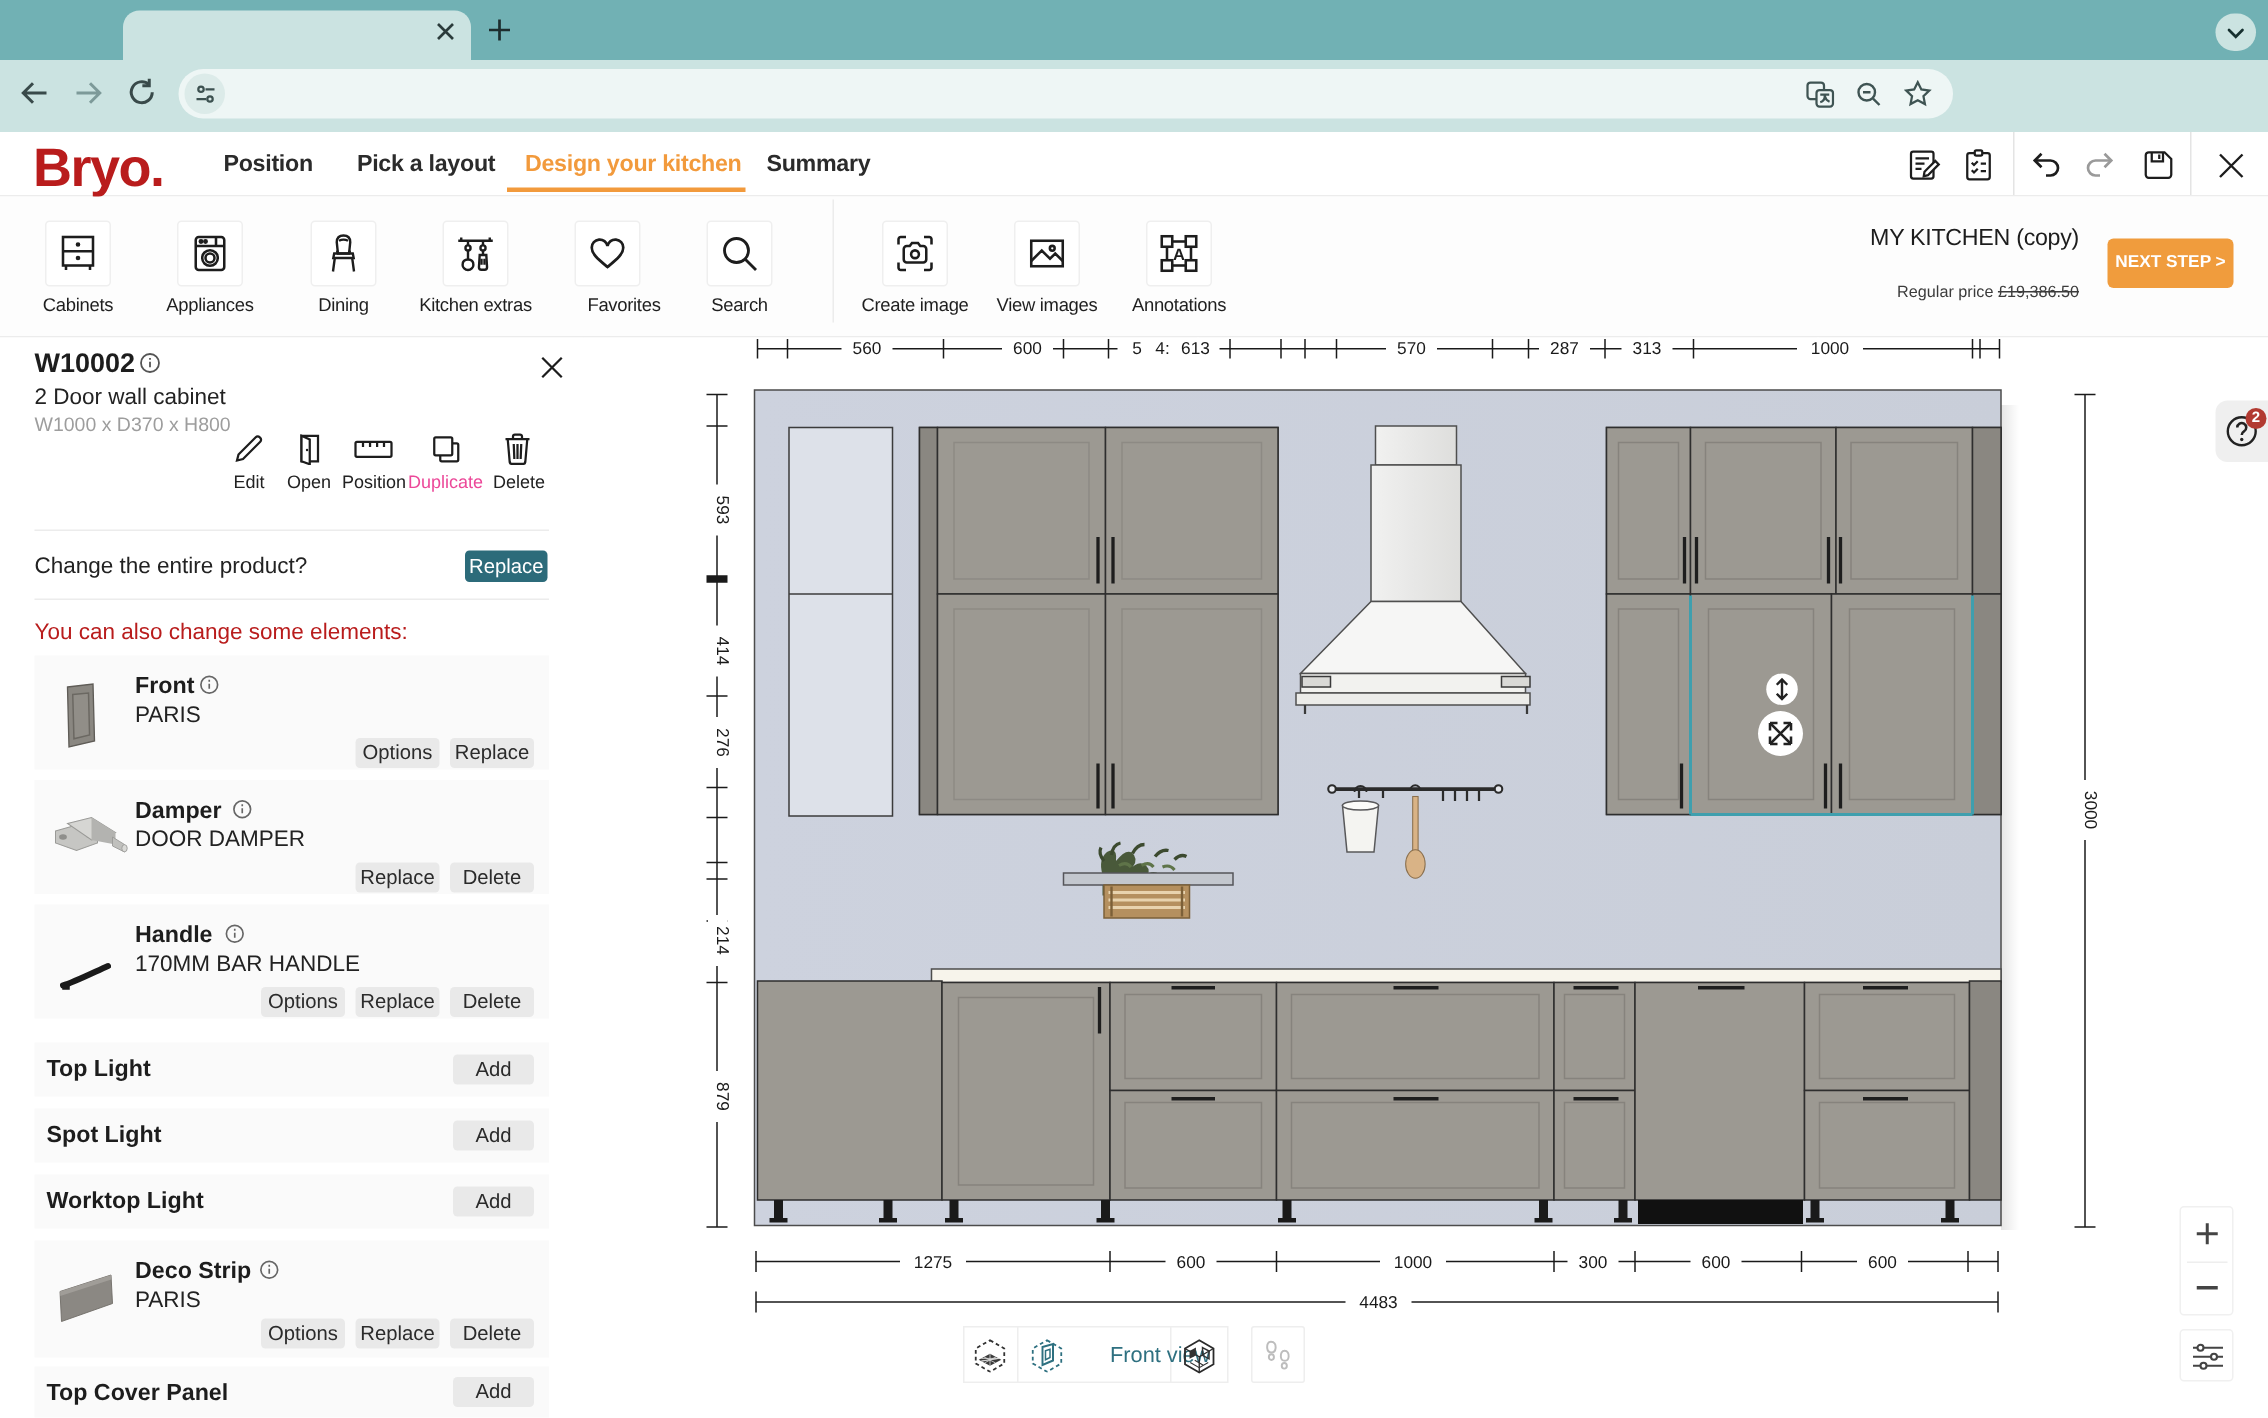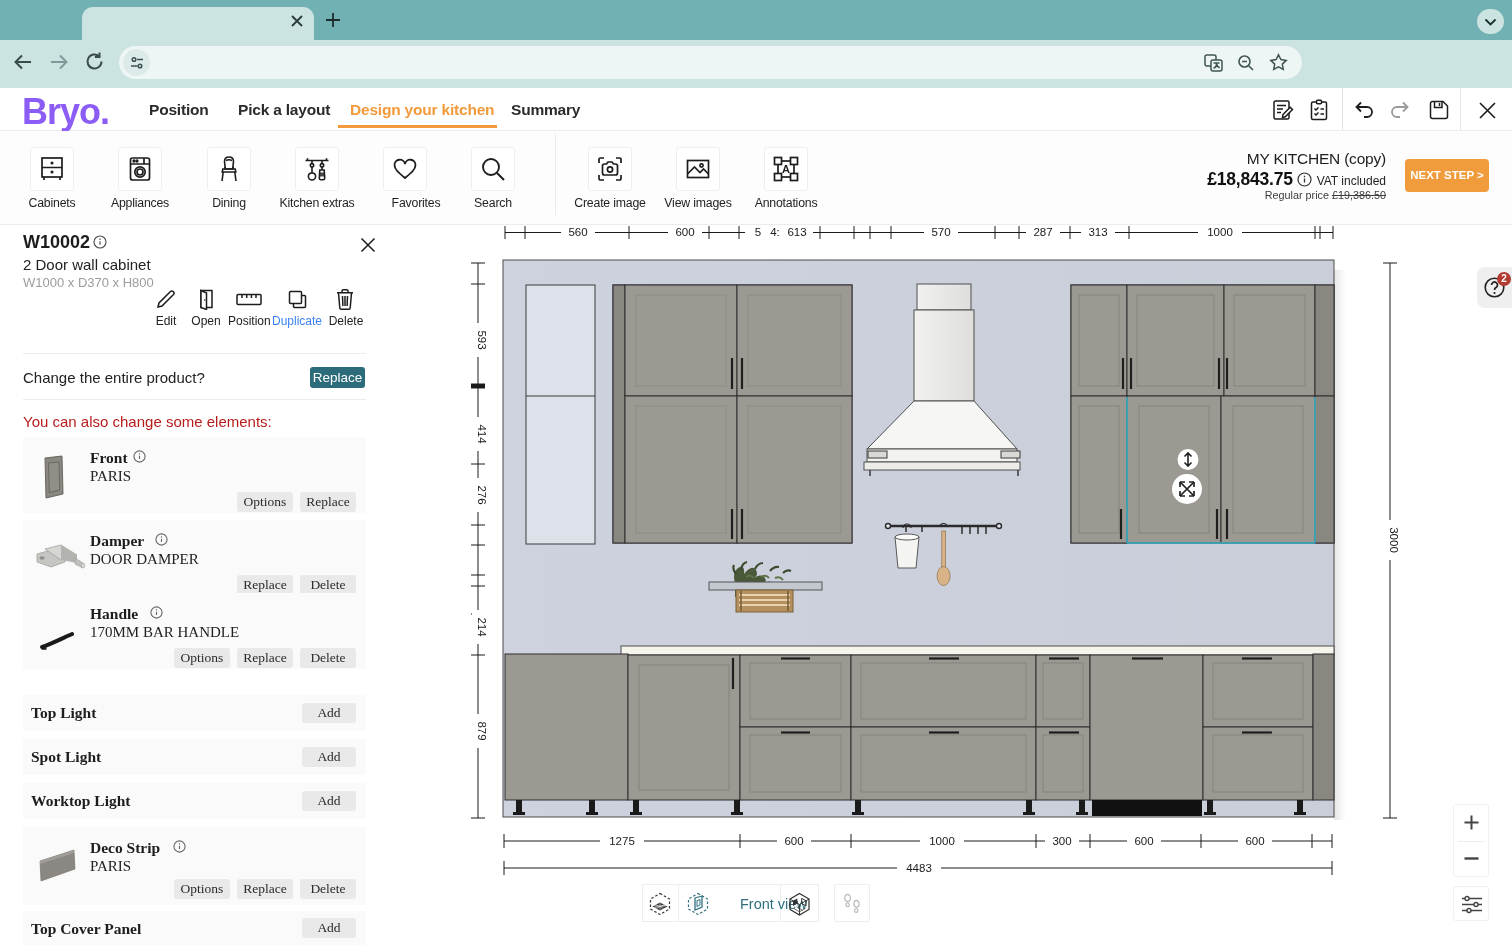--- a/index.html
+++ b/index.html
@@ -10,41 +10,41 @@
   #tabstrip { position:absolute; left:0; top:0; width:1512px; height:40px; background:#71b1b4; }
   #tab { position:absolute; left:82px; top:7px; width:232px; height:33px; background:#cbe3e1; border-radius:11px 11px 0 0; }
   #tabx { position:absolute; left:288px; top:12px; width:18px; height:18px; }
   #plus { position:absolute; left:324px; top:11px; width:18px; height:18px; }
   #chevbtn { position:absolute; left:1477px; top:9px; width:27px; height:25px; border-radius:13px; background:#cbe3e1; }
   #chrome2 { position:absolute; left:0; top:40px; width:1512px; height:48px; background:#cbe3e1; }
   #omni { position:absolute; left:119px; top:6px; width:1183px; height:33px; background:#eef6f5; border-radius:17px; }
   #omnicirc { position:absolute; left:4px; top:3px; width:27px; height:27px; border-radius:14px; background:#dcebe9; }
   
   #hdr { position:absolute; left:0; top:88px; width:1512px; height:43px; background:#fff; border-bottom:1px solid #ececec; }
-  #logo { position:absolute; left:22px; top:3px; font-size:36px; font-weight:800; letter-spacing:-1px; color:#8b5cf6; }
+  #logo { position:absolute; left:22px; top:3px; font-size:36px; font-weight:800; letter-spacing:-1px; color:#b91c1c; }
   .nav { position:absolute; top:13px; font-size:15.5px; font-weight:700; color:#2b2b2b; letter-spacing:-0.2px; }
   #nav-act { color:#f29a3c; }
   #navline { position:absolute; left:338px; top:37px; width:159px; height:3px; background:#f29a3c; }
   .hdrico { position:absolute; top:99px; width:22px; height:22px; }
   .vdiv { position:absolute; top:88px; width:1px; height:42px; background:#e4e4e4; }
   
   #tbar { position:absolute; left:0; top:131px; width:1512px; height:94px; background:#fdfdfd; border-bottom:1px solid #ececec; }
   .tile { position:absolute; top:16px; width:44px; height:44px; background:#fff; border:1px solid #efefef; border-radius:3px; }
   .tlab { position:absolute; top:65px; font-size:12.3px; color:#1f1f1f; text-align:center; width:120px; letter-spacing:-0.2px; }
   #tdiv { position:absolute; left:555px; top:2px; width:1px; height:82px; background:#ececec; }
   
   #kname { position:absolute; left:1160px; top:19px; width:226px; text-align:right; font-size:15.5px; letter-spacing:-0.2px; color:#1d1d1d; }
   #prow { position:absolute; left:1060px; top:38px; width:326px; text-align:right; }
   #rrow { position:absolute; left:1060px; top:58px; width:326px; text-align:right; font-size:10.8px; color:#3c3c3c; }
   #nextbtn { position:absolute; left:1405px; top:28px; width:84px; height:33px; background:#f09c3d; border-radius:4px;
      color:#fff; font-size:11.5px; font-weight:700; text-align:center; line-height:33px;}
   
   #panel { position:absolute; left:0; top:225px; width:389px; height:720px; background:#fff; }
   .pbold { font-weight:700; color:#1d1d1d; }
-  .card { position:absolute; left:23px; width:343px; background:#fafafa;font-family:Liberation Serif, serif; }
+  .card { position:absolute; left:23px; width:343px; background:#fafafa; }
   .cbtn { position:absolute; height:20px; background:#e9e9e9; border-radius:3px; font-size:13.5px; color:#2b2b2b;
       text-align:center; line-height:20px; }
   
   #canvas { position:absolute; left:389px; top:225px; width:1123px; height:720px; background:#fff; }
   
   .viewbtn { position:absolute; background:#fff; border:1px solid #eee; }
   #zoombox { position:absolute; left:1453px; top:804px; width:36px; height:73px; background:#fff; border:1px solid #f0f0f0; border-radius:3px;}
   #slbox { position:absolute; left:1453px; top:886px; width:36px; height:35px; background:#fff; border:1px solid #f0f0f0; border-radius:3px;}
   #helptab { position:absolute; left:1477px; top:267px; width:35px; height:41px; background:#efefef; border-radius:8px 0 0 8px; }
 </style>
@@ -152,26 +152,20 @@
   <div class="tlab" style="left:-8px">Cabinets</div>
   <div class="tlab" style="left:80px">Appliances</div>
   <div class="tlab" style="left:169px">Dining</div>
   <div class="tlab" style="left:257px">Kitchen extras</div>
   <div class="tlab" style="left:356px">Favorites</div>
   <div class="tlab" style="left:433px">Search</div>
   <div class="tlab" style="left:550px">Create image</div>
   <div class="tlab" style="left:638px">View images</div>
   <div class="tlab" style="left:726px">Annotations</div>
   <div id="kname">MY KITCHEN (copy)</div>
-  <div id="prow"><span style="font-size:17.5px;font-weight:700;color:#111;letter-spacing:-0.2px">£18,843.75</span>
-    <svg width="15" height="15" viewBox="0 0 15 15" style="vertical-align:-2px">
-        <circle cx="7.5" cy="7.5" r="6.5" fill="none" stroke="#333" stroke-width="1.2"></circle>
-        <path d="M7.5 6.5 v4 M7.5 3.8 v1.4" stroke="#333" stroke-width="1.3"></path>
-      </svg>
-    <span style="font-size:12px;color:#222"> VAT included</span></div>
   <div id="rrow">Regular price <span style="text-decoration:line-through">£19,386.50</span></div>
   <div id="nextbtn">NEXT STEP &gt;</div>
 </div>
 
 <svg class="abs" style="left:38px;top:155px" width="28" height="28" viewBox="0 0 28 28" fill="none" stroke="#1d1d1d" stroke-width="1.7">
     <rect x="4" y="3" width="20" height="19"></rect>
     <path d="M4 12.5 h20 M6 22 v3 M22 22 v3"></path>
     <circle cx="14" cy="8" r="0.7" fill="#1d1d1d"></circle>
     <circle cx="14" cy="17" r="0.7" fill="#1d1d1d"></circle>
   </svg>
@@ -249,21 +243,21 @@
   <div class="abs" style="left:184px;top:89px;width:44px;text-align:center;font-size:12px;color:#222">Open</div>
   <svg class="abs" style="left:236px;top:68px" width="26" height="13" viewBox="0 0 26 13" fill="none" stroke="#1d1d1d" stroke-width="1.5">
       <rect x="1" y="1.5" width="24" height="10" rx="1"></rect>
       <path d="M6 1.5 v3.5 M10.7 1.5 v3.5 M15.4 1.5 v3.5 M20 1.5 v3.5"></path>
     </svg>
   <div class="abs" style="left:228px;top:89px;width:42px;text-align:center;font-size:12px;color:#222">Position</div>
   <svg class="abs" style="left:287px;top:64px" width="21" height="21" viewBox="0 0 21 21" fill="none" stroke="#1d1d1d" stroke-width="1.5">
       <rect x="6.5" y="6.5" width="12" height="12" rx="1"></rect>
       <rect x="2.5" y="2.5" width="12" height="12" rx="1" fill="#fff"></rect>
     </svg>
-  <div class="abs" style="left:272px;top:89px;width:50px;text-align:left;font-size:12px;color:#3b82f6">Duplicate</div>
+  <div class="abs" style="left:272px;top:89px;width:50px;text-align:left;font-size:12px;color:#ec4899">Duplicate</div>
   <svg class="abs" style="left:336px;top:63px" width="18" height="22" viewBox="0 0 18 22" fill="none" stroke="#1d1d1d" stroke-width="1.5">
       <path d="M2.5 5 L3.8 20 a1.5 1.5 0 0 0 1.5 1.3 h7.4 a1.5 1.5 0 0 0 1.5-1.3 L15.5 5"></path>
       <path d="M1 4.8 H17 M6 4.5 V3 a1.3 1.3 0 0 1 1.3-1.3 h3.4 A1.3 1.3 0 0 1 12 3 v1.5"></path>
       <path d="M6.5 8 l.4 10 M9 8 v10 M11.5 8 l-.4 10"></path>
     </svg>
   <div class="abs" style="left:326px;top:89px;width:40px;text-align:center;font-size:12px;color:#222">Delete</div>
   <div class="abs" style="left:23px;top:128px;width:343px;height:1px;background:#ececec"></div>
   <div class="abs" style="left:23px;top:144px;font-size:15px;color:#222">Change the entire product?</div>
   <div class="abs" style="left:310px;top:142px;width:55px;height:21px;background:#2c6b7a;border-radius:3px;color:#fff;font-size:13.5px;text-align:center;line-height:21px">Replace</div>
   <div class="abs" style="left:23px;top:174px;width:343px;height:1px;background:#ececec"></div>
@@ -297,21 +291,21 @@
     <div class="abs pbold" style="left:67px;top:12px;font-size:15.5px">Damper</div>
     <svg class="abs" style="left:132px;top:13px" width="13" height="13" viewBox="0 0 14 14">
         <circle cx="7" cy="7" r="6" fill="none" stroke="#666" stroke-width="1.2"></circle>
         <path d="M7 6.2 v3.6 M7 3.4 v1.4" stroke="#666" stroke-width="1.2"></path>
       </svg>
     <div class="abs" style="left:67px;top:31px;font-size:15px;color:#222">DOOR DAMPER</div>
     <div class="cbtn" style="left:214px;top:55px;width:56px">Replace</div>
     <div class="cbtn" style="left:277px;top:55px;width:56px">Delete</div>
   </div>
 
-  <div class="card" style="top:368px;height:76px">
+  <div class="card" style="top:378px;height:76px">
     <svg class="abs" style="left:16px;top:38px" width="36" height="20" viewBox="0 0 36 20">
         <path d="M3 16 C10 14 24 7 33 3" fill="none" stroke="#1a1a1a" stroke-width="4" stroke-linecap="round"></path>
         <path d="M2.5 17.5 h5 M29.5 4.5 l5-1.5" stroke="#1a1a1a" stroke-width="2.5"></path>
       </svg>
     <div class="abs pbold" style="left:67px;top:12px;font-size:15.5px">Handle</div>
     <svg class="abs" style="left:127px;top:13px" width="13" height="13" viewBox="0 0 14 14">
         <circle cx="7" cy="7" r="6" fill="none" stroke="#666" stroke-width="1.2"></circle>
         <path d="M7 6.2 v3.6 M7 3.4 v1.4" stroke="#666" stroke-width="1.2"></path>
       </svg>
     <div class="abs" style="left:67px;top:31px;font-size:15px;color:#222">170MM BAR HANDLE</div>

